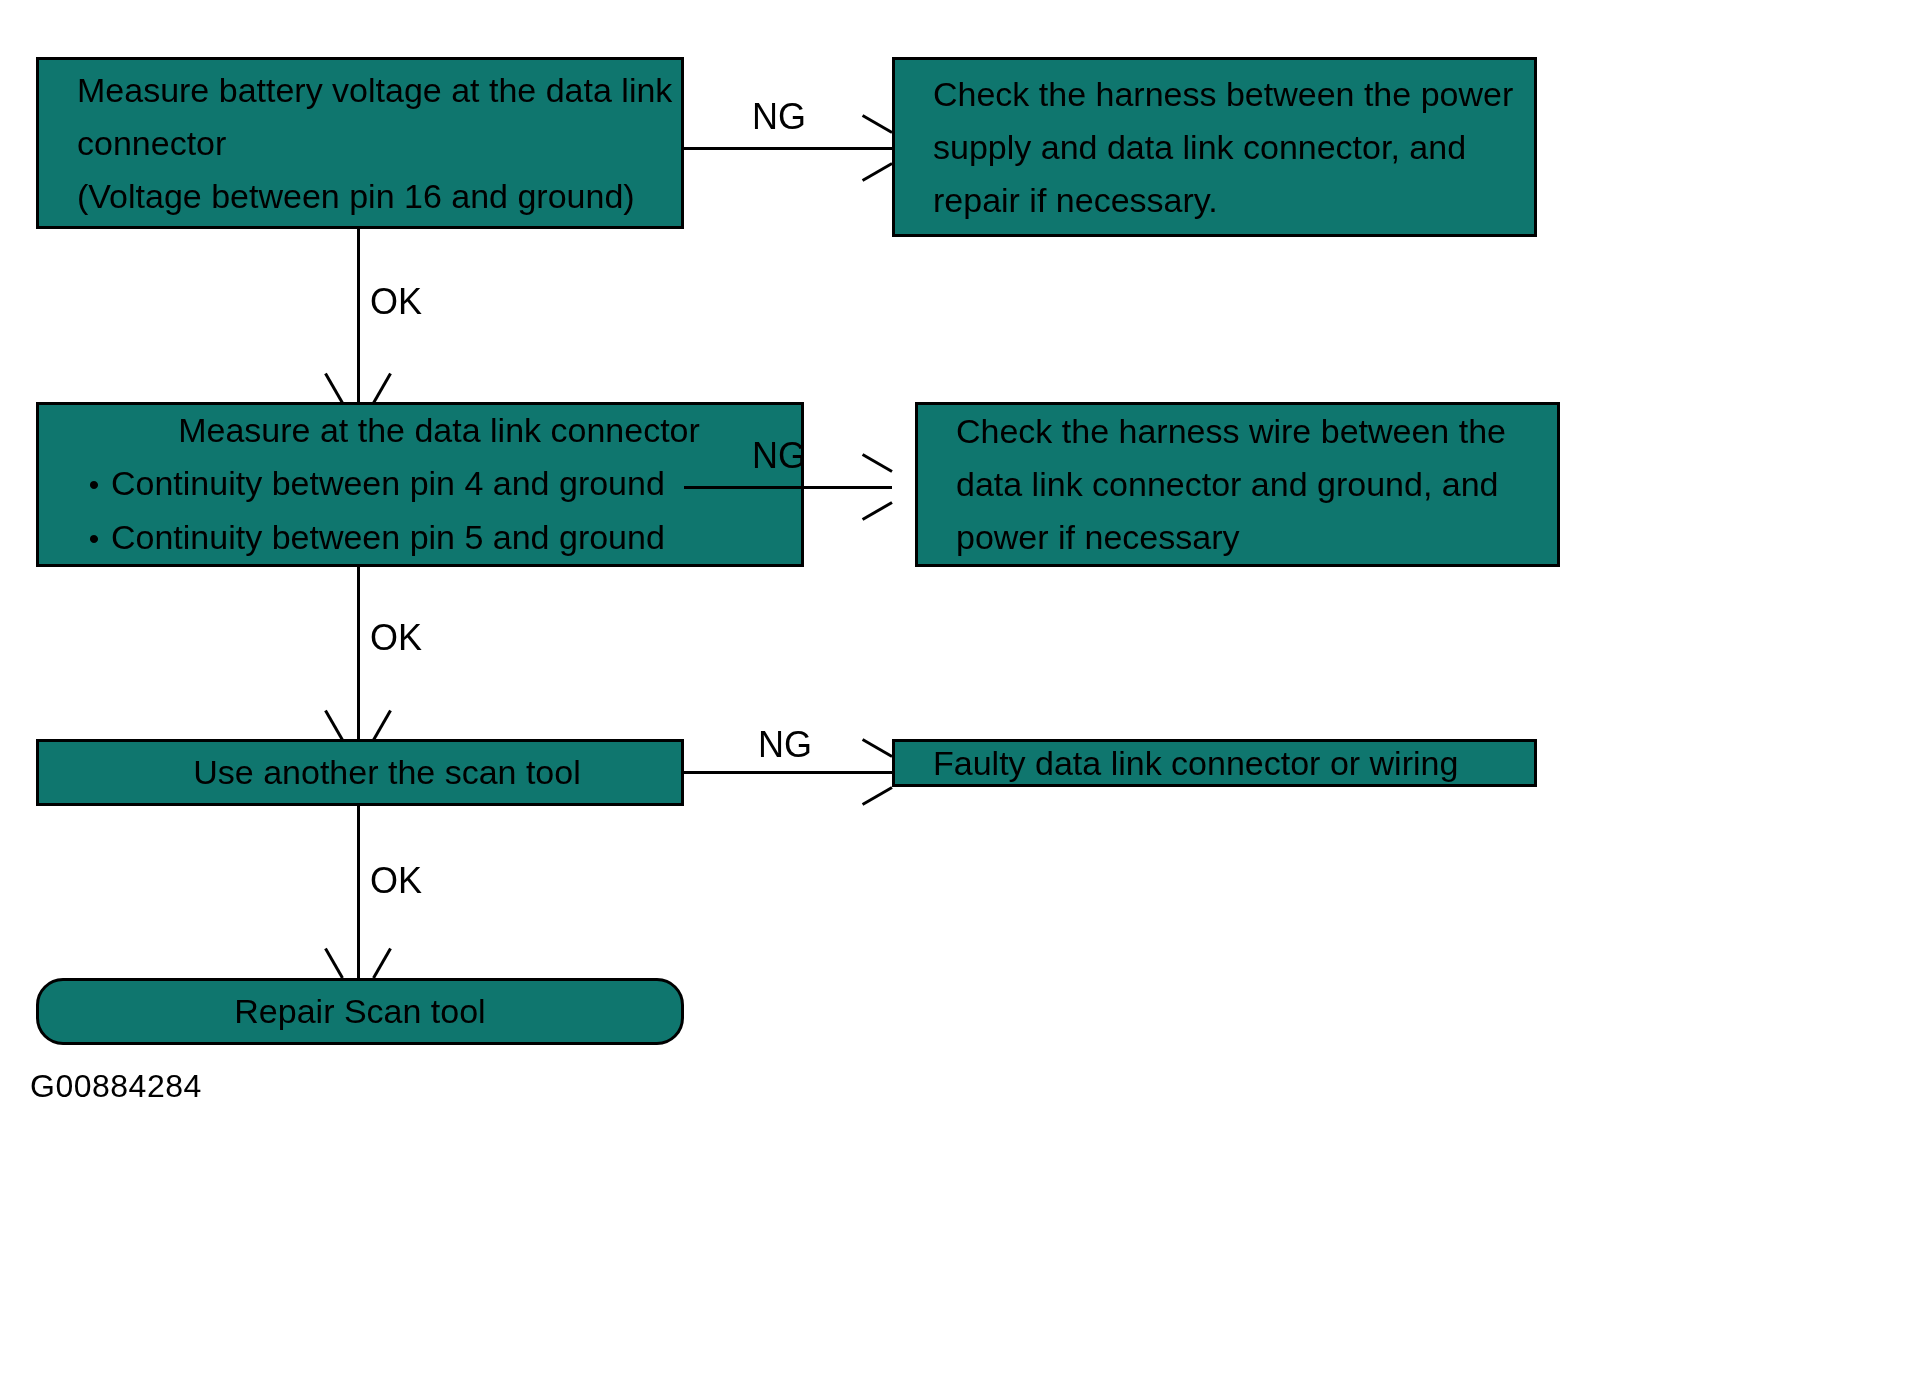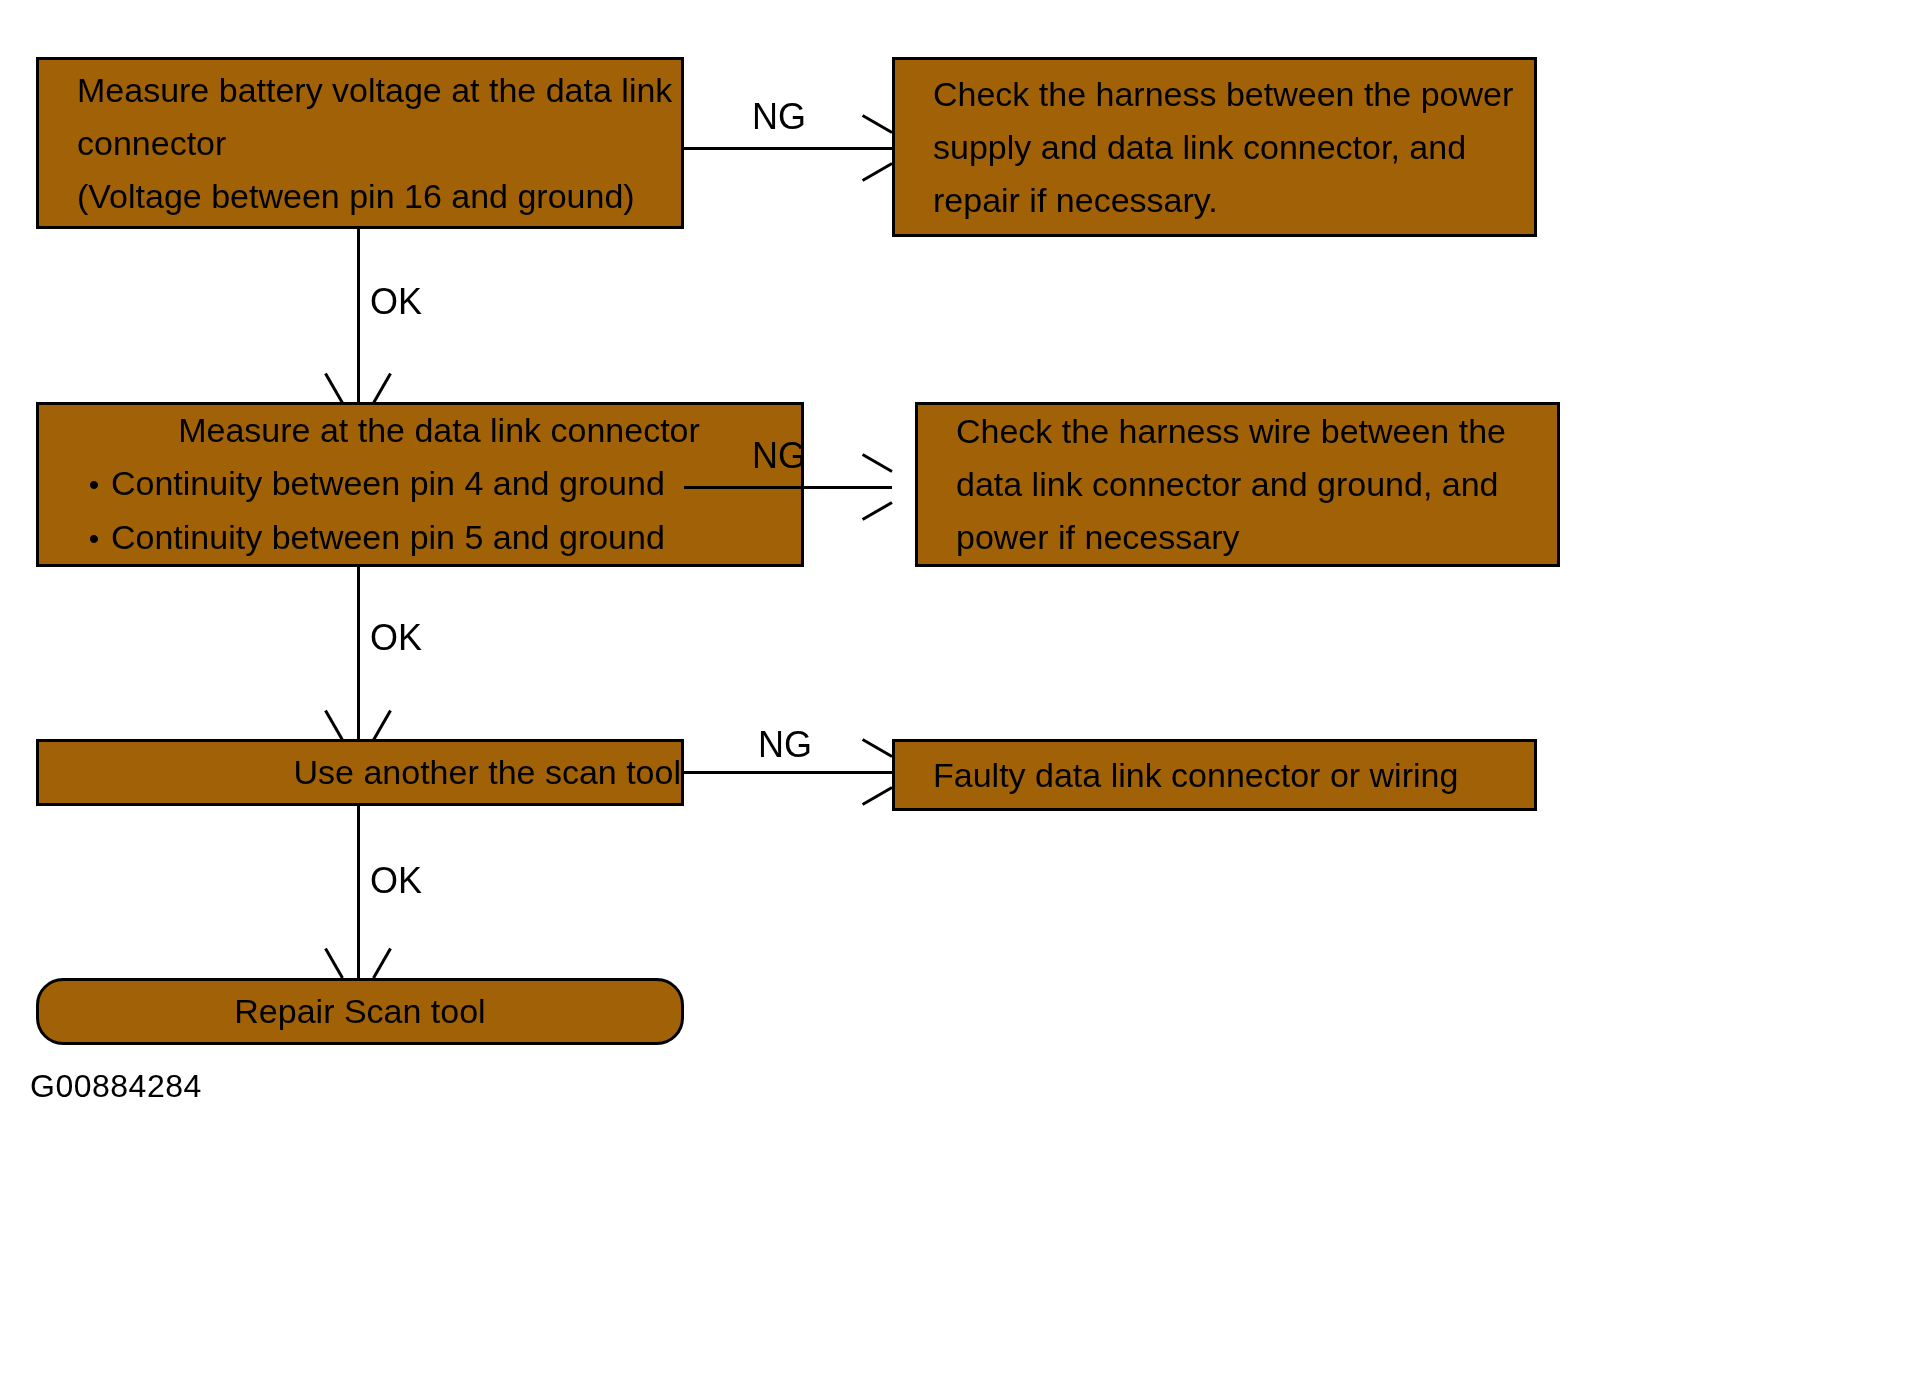--- a/index.html
+++ b/index.html
@@ -18,21 +18,21 @@
     height: 1400px;
     background: #ffffff;
     overflow: hidden;
   }
 
   
   .flow-box {
     position: absolute;
     box-sizing: border-box;
     border: 3px solid #000000;
-    background: #a16207;
+    background: #0f766e;
     display: flex;
     flex-direction: column;
     justify-content: center;
   }
   .flow-box .line {
     font-size: 34px;
     line-height: 53px;
     white-space: nowrap;
     padding-left: 38px;
   }
@@ -179,28 +179,28 @@
     <div class="line">Check the harness wire between the</div>
     <div class="line">data link connector and ground, and</div>
     <div class="line">power if necessary</div>
   </div>
 
   <div class="vline" style="left:357px; top:567px; height:173px;"></div>
   <div class="arrow-down" style="left:337px; top:706px;"></div>
   <div class="edge-label" style="left:370px; top:619px;">OK</div>
 
   <div class="flow-box centered" style="left:36px; top:739px; width:648px; height:67px;">
-    <div class="line" style="padding-left:54px; text-align:right;">Use another the scan tool</div>
+    <div class="line" style="padding-left:54px; text-align:center;">Use another the scan tool</div>
   </div>
 
   <div class="hline" style="left:684px; top:771px; width:208px;"></div>
   <div class="arrow-right" style="left:858px; top:751px;"></div>
   <div class="edge-label" style="left:758px; top:726px;">NG</div>
 
-  <div class="flow-box centered" style="left:892px; top:739px; width:645px; height:72px;">
+  <div class="flow-box centered" style="left:892px; top:739px; width:645px; height:48px;">
     <div class="line" style="padding-left:38px; text-align:left;">Faulty data link connector or wiring</div>
   </div>
 
   <div class="vline" style="left:357px; top:806px; height:172px;"></div>
   <div class="arrow-down" style="left:337px; top:944px;"></div>
   <div class="edge-label" style="left:370px; top:862px;">OK</div>
 
   <div class="flow-box centered" style="left:36px; top:978px; width:648px; height:67px;border-radius:27px;">
     <div class="line">Repair Scan tool</div>
   </div>

